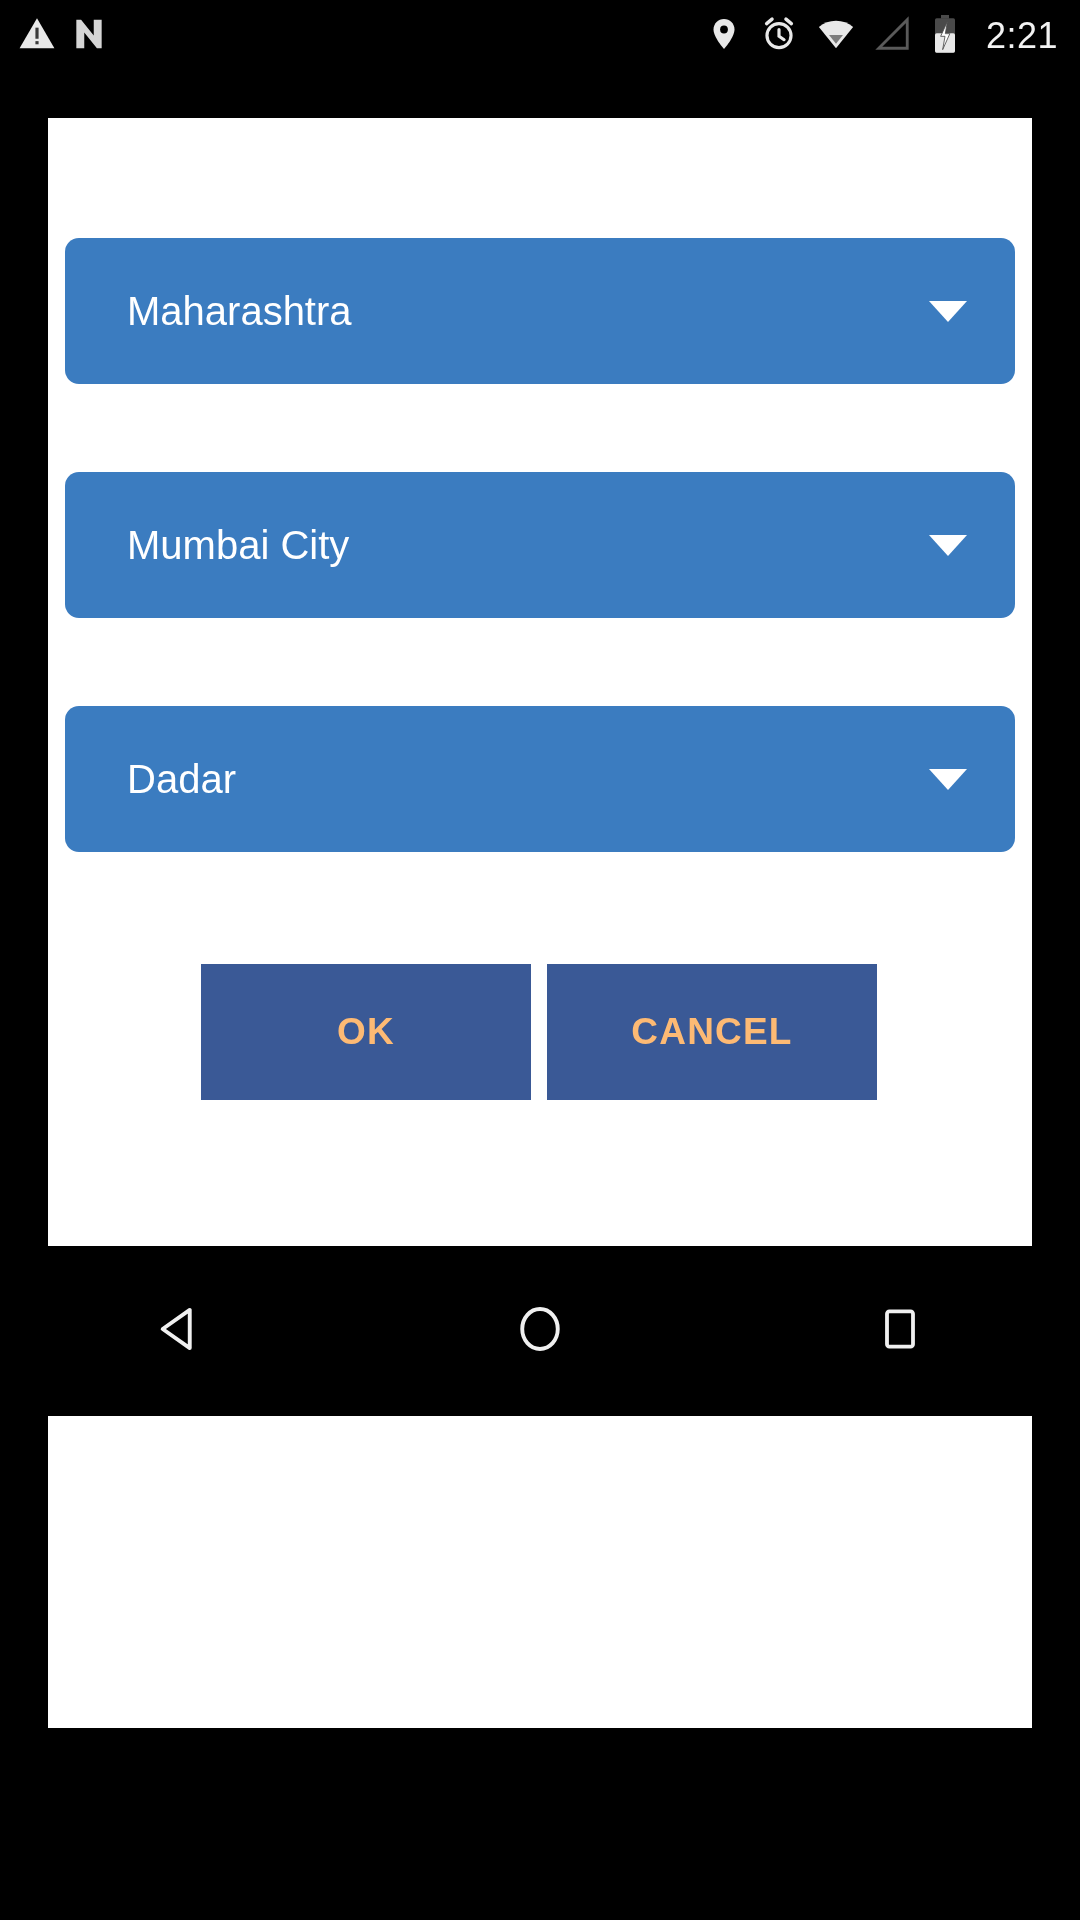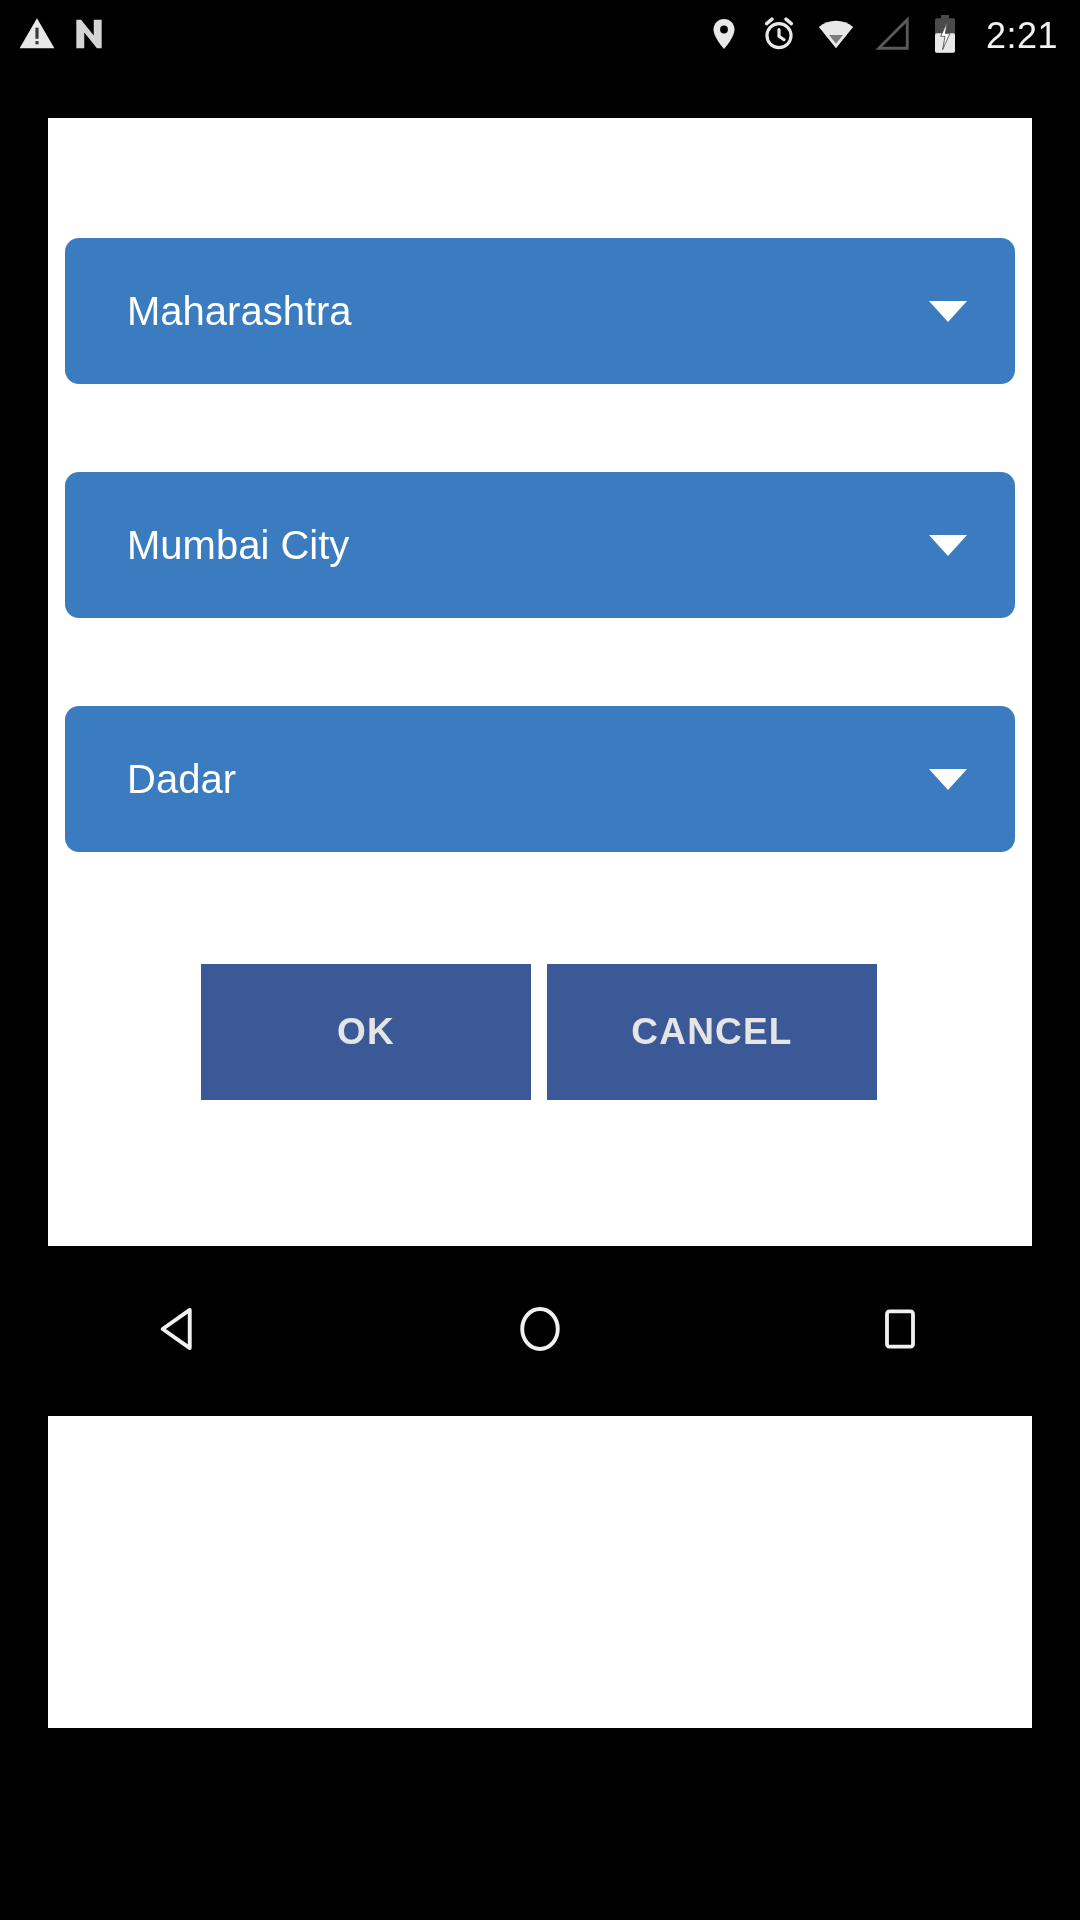--- a/index.html
+++ b/index.html
@@ -80,21 +80,21 @@
   
   .btn-row {
     position:absolute;
     left:153px; top:846px;
     display:flex;
     gap:16px;
   }
   .btn {
     background:#3a5996;
     border:none;
-    color:#e5e5e5;
+    color:#fdba74;
     font-size:37px;
     font-weight:bold;
     letter-spacing:1.2px;
     height:136px;
     display:flex;
     align-items:center;
     justify-content:center;
     font-family:"Liberation Sans", sans-serif;
   }
   .btn-ok { width:330px; }

